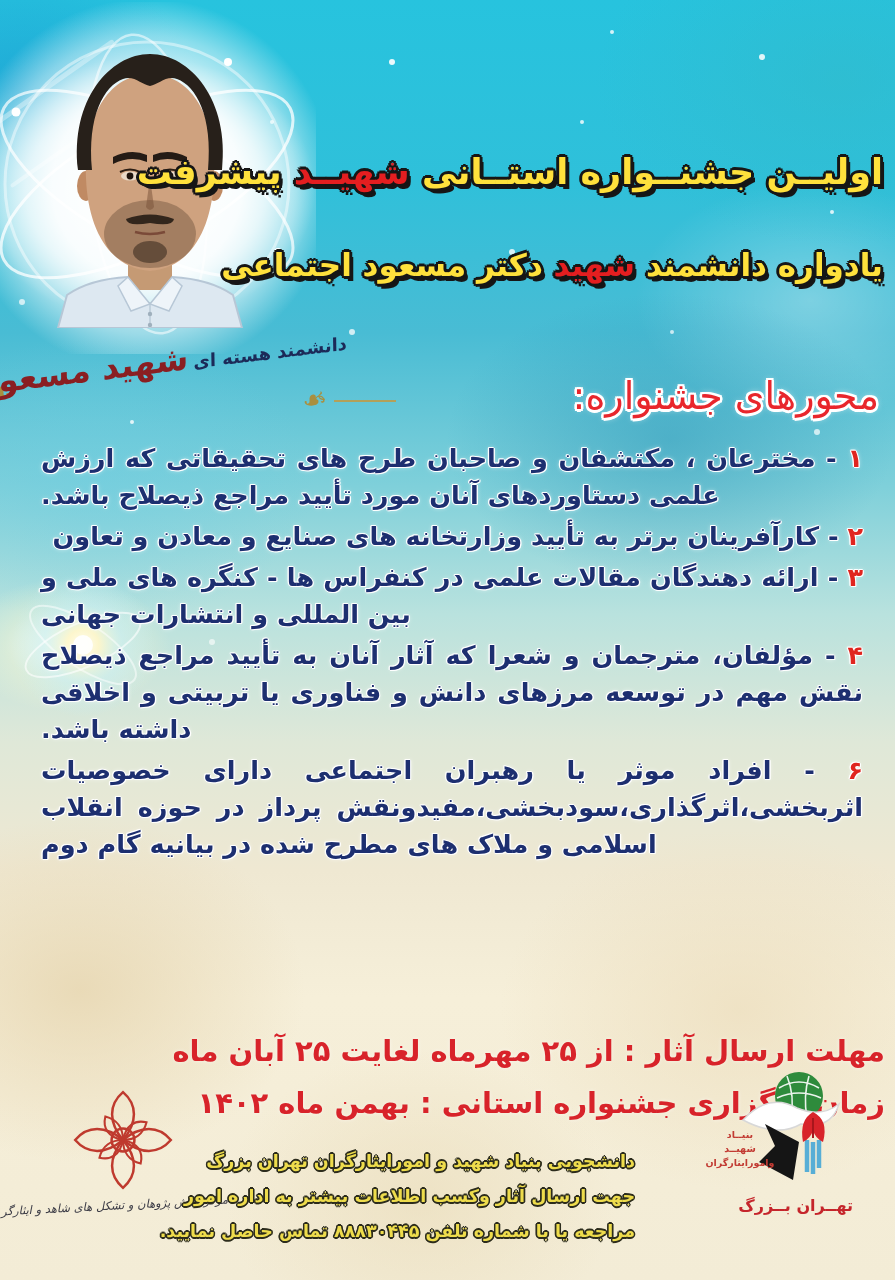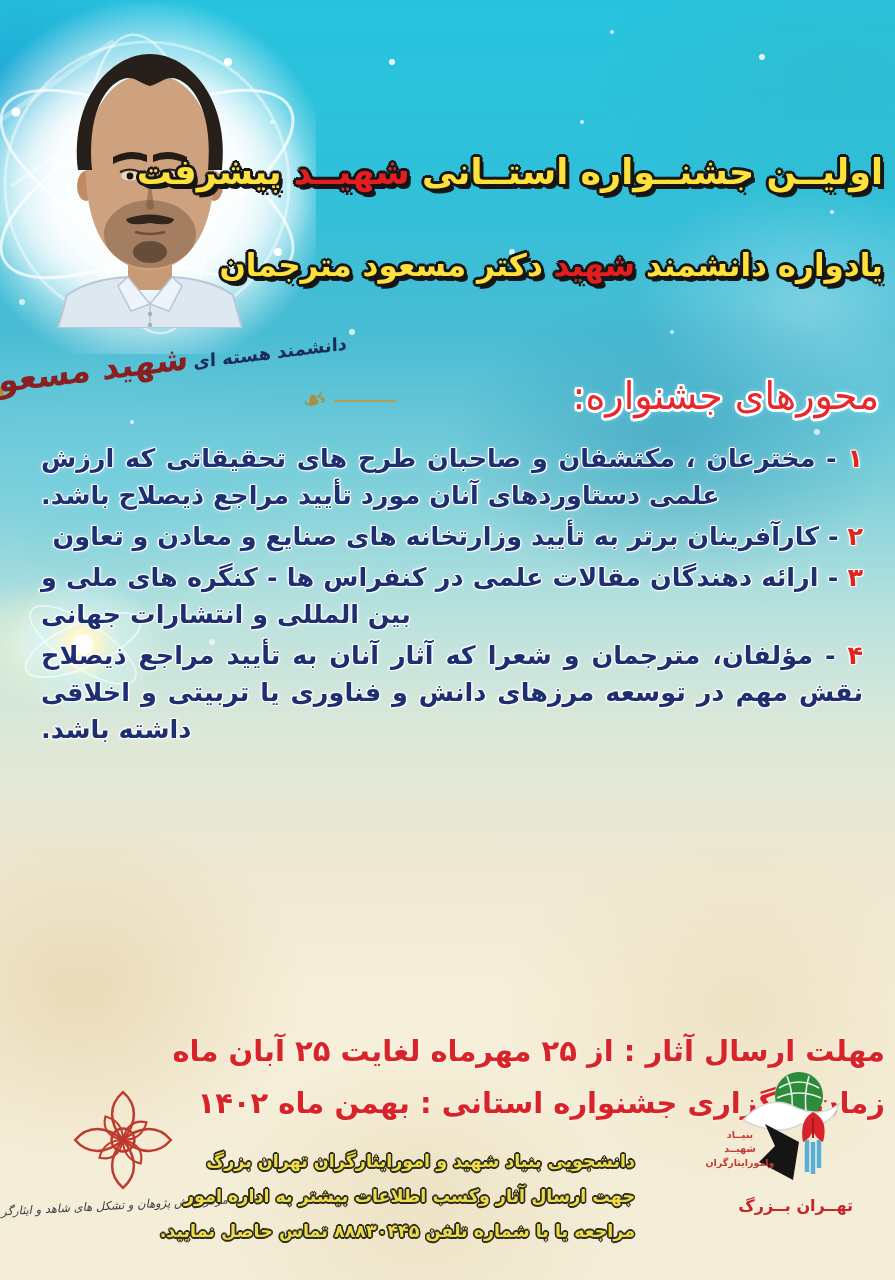--- a/index.html
+++ b/index.html
@@ -173,21 +173,21 @@
   </svg>
 
   <div class="title-line title-1">
     <span>اولیــن جشنــواره استــانی</span>
     <span class="hl">شهیــد</span>
     <span>پیشرفت</span>
   </div>
   <div class="title-line title-2">
     <span>یادواره دانشمند</span>
     <span class="hl">شهید</span>
-    <span>دکتر مسعود مترجمان</span>
+    <span>دکتر مسعود اجتماعی</span>
   </div>
 
   <div class="signature">
     <span class="flourish left">❧</span>
     <div class="sig-text">
       <span class="sig-prefix">دانشمند هسته ای</span>
       <span class="sig-name">شهید مسعود علیمحمدی</span>
     </div>
     <span class="flourish right">❧</span>
     <div class="sig-line"></div>
@@ -208,20 +208,25 @@
     </div>
     <div class="item">
       <span class="num">۳</span>
       <span class="dash">-</span>
       <span>ارائه دهندگان مقالات علمی در کنفراس ها - کنگره های ملی و بین المللی و انتشارات جهانی</span>
     </div>
     <div class="item">
       <span class="num">۴</span>
       <span class="dash">-</span>
       <span>مؤلفان، مترجمان و شعرا که آثار آنان به تأیید مراجع ذیصلاح نقش مهم در توسعه مرزهای دانش و فناوری یا تربیتی و اخلاقی داشته باشد.</span>
+    </div>
+    <div class="item">
+      <span class="num">۶</span>
+      <span class="dash">-</span>
+      <span>افراد موثر یا رهبران اجتماعی دارای خصوصیات اثربخشی،اثرگذاری،سودبخشی،مفیدونقش پرداز در حوزه انقلاب اسلامی و ملاک های مطرح شده در بیانیه گام دوم</span>
     </div>
   </div>
 
   <div class="deadline deadline-1">مهلت ارسال آثار : از ۲۵ مهرماه لغایت ۲۵ آبان ماه</div>
   <div class="deadline deadline-2">زمان برگزاری جشنواره استانی : بهمن ماه ۱۴۰۲</div>
 
   <div class="logo-left">
     <svg width="104" height="104" viewBox="0 0 100 100">
       <g fill="none" stroke="#bf3a2e" stroke-width="2.4">
         <circle cx="50" cy="50" r="11"></circle>

